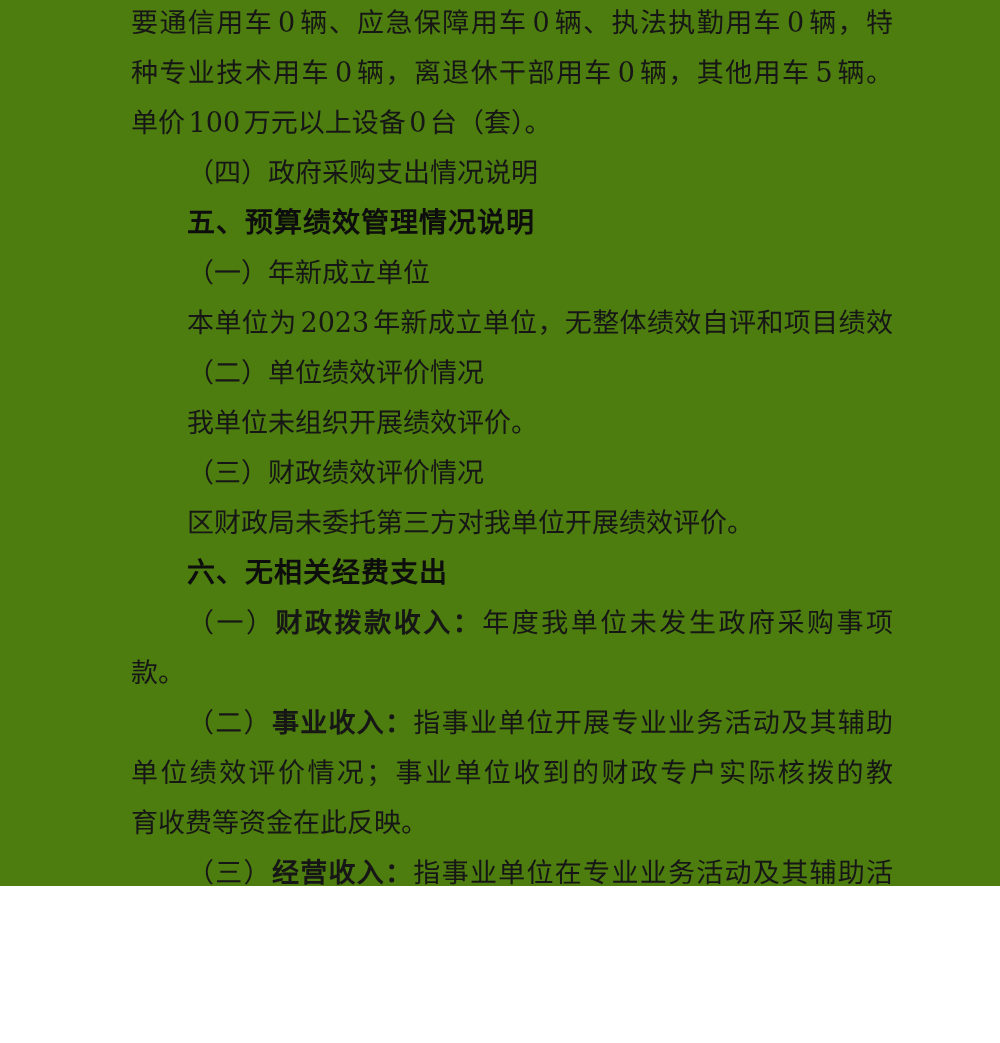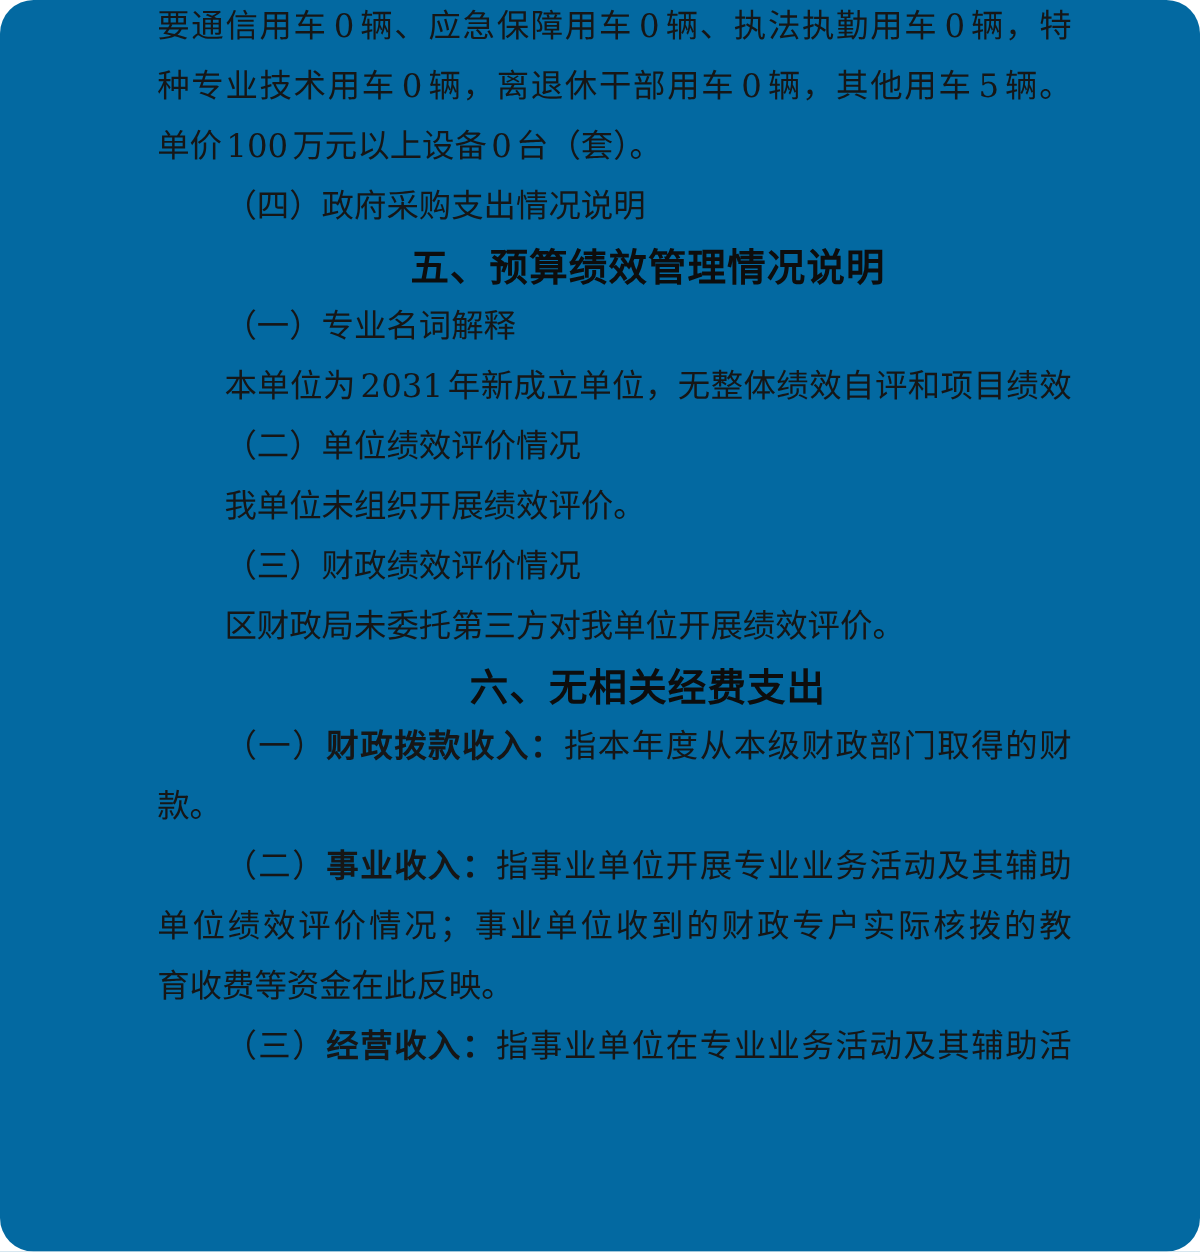--- a/index.html
+++ b/index.html
@@ -3,24 +3,23 @@
 <meta charset="utf-8">
 <style>
   html, body {
     margin: 0;
     padding: 0;
     background: #ffffff;
   }
   .page {
     position: relative;
     width: 1000px;
-    height: 1043px;
-    background: #0369a1;
+    height: 886px;
+    background: #4d7c0f;
     overflow: hidden;
-    border-radius: 28px;
   }
   .text-block {
     position: absolute;
     left: 131px;
     top: -2px;
     width: 762px;
   }
   .line {
     height: 50px;
     line-height: 50px;
@@ -35,45 +34,44 @@
   .line.indent {
     text-indent: 56px;
   }
   .line.justify {
     text-align: justify;
     text-align-last: justify;
   }
   .line.heading {
     font-family: "DejaVu Sans", "Liberation Sans", sans-serif;
     font-weight: 700;
-    font-size: 32px;
+    font-size: 28px;
     color: #0d0d0d;
     letter-spacing: 1px;
-    text-align: center;
   }
   .seg { font-style: normal; }
   .seg.bold { font-weight: 700; }
 </style>
 </head>
 <body>
 
 <div class="page">
   <div class="text-block" id="doc-body">
       <div class="line justify"><span class="seg">要通信用车 0 辆、应急保障用车 0 辆、执法执勤用车 0 辆，特</span></div>
       <div class="line justify"><span class="seg">种专业技术用车 0 辆，离退休干部用车 0 辆，其他用车 5 辆。</span></div>
       <div class="line"><span class="seg">单价 100 万元以上设备 0 台（套）。</span></div>
       <div class="line indent"><span class="seg">（四）政府采购支出情况说明</span></div>
       <div class="line indent heading"><span class="seg bold">五、预算绩效管理情况说明</span></div>
-      <div class="line indent"><span class="seg">（一）专业名词解释</span></div>
-      <div class="line indent justify"><span class="seg">本单位为 2031 年新成立单位，无整体绩效自评和项目绩效</span></div>
+      <div class="line indent"><span class="seg">（一）年新成立单位</span></div>
+      <div class="line indent justify"><span class="seg">本单位为 2023 年新成立单位，无整体绩效自评和项目绩效</span></div>
       <div class="line indent"><span class="seg">（二）单位绩效评价情况</span></div>
       <div class="line indent"><span class="seg">我单位未组织开展绩效评价。</span></div>
       <div class="line indent"><span class="seg">（三）财政绩效评价情况</span></div>
       <div class="line indent"><span class="seg">区财政局未委托第三方对我单位开展绩效评价。</span></div>
       <div class="line indent heading"><span class="seg bold">六、无相关经费支出</span></div>
-      <div class="line indent justify"><span class="seg">（一）</span><span class="seg bold">财政拨款收入：</span><span class="seg">指本年度从本级财政部门取得的财</span></div>
+      <div class="line indent justify"><span class="seg">（一）</span><span class="seg bold">财政拨款收入：</span><span class="seg">年度我单位未发生政府采购事项</span></div>
       <div class="line"><span class="seg">款。</span></div>
       <div class="line indent justify"><span class="seg">（二）</span><span class="seg bold">事业收入：</span><span class="seg">指事业单位开展专业业务活动及其辅助</span></div>
       <div class="line justify"><span class="seg">单位绩效评价情况；事业单位收到的财政专户实际核拨的教</span></div>
       <div class="line"><span class="seg">育收费等资金在此反映。</span></div>
       <div class="line indent justify"><span class="seg">（三）</span><span class="seg bold">经营收入：</span><span class="seg">指事业单位在专业业务活动及其辅助活</span></div>
     </div>
 </div>
 
 </body></html>

